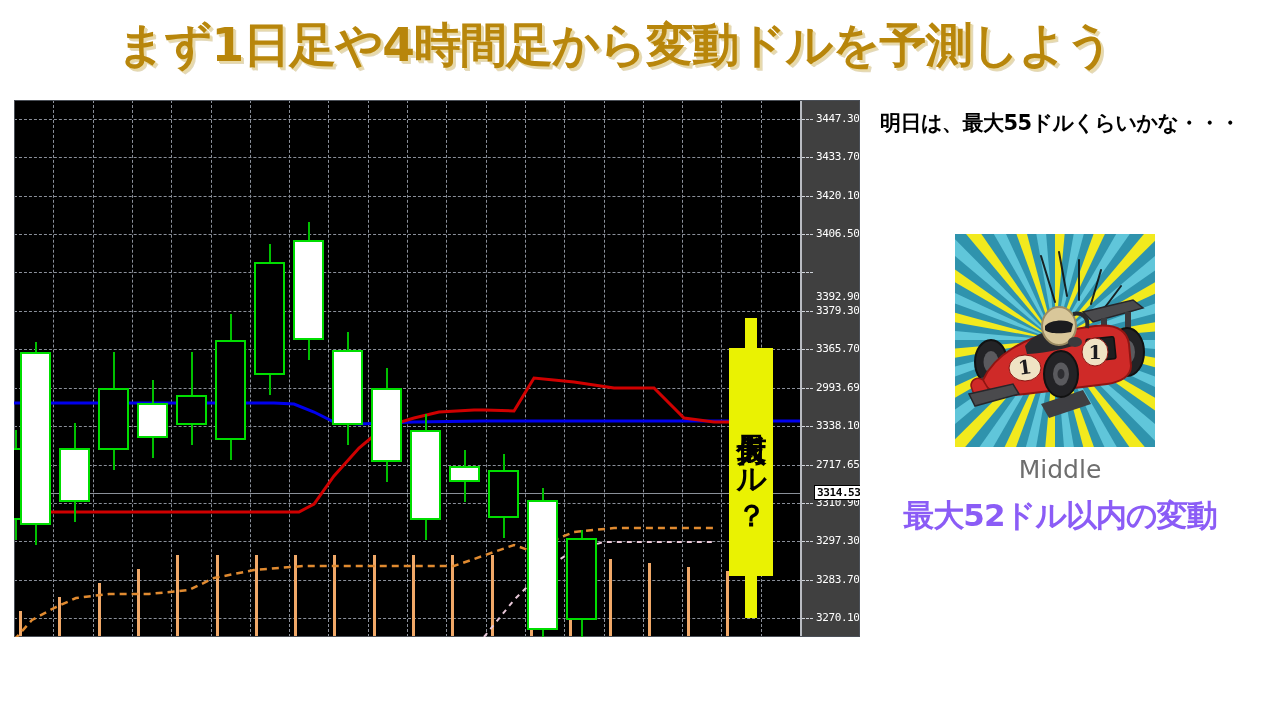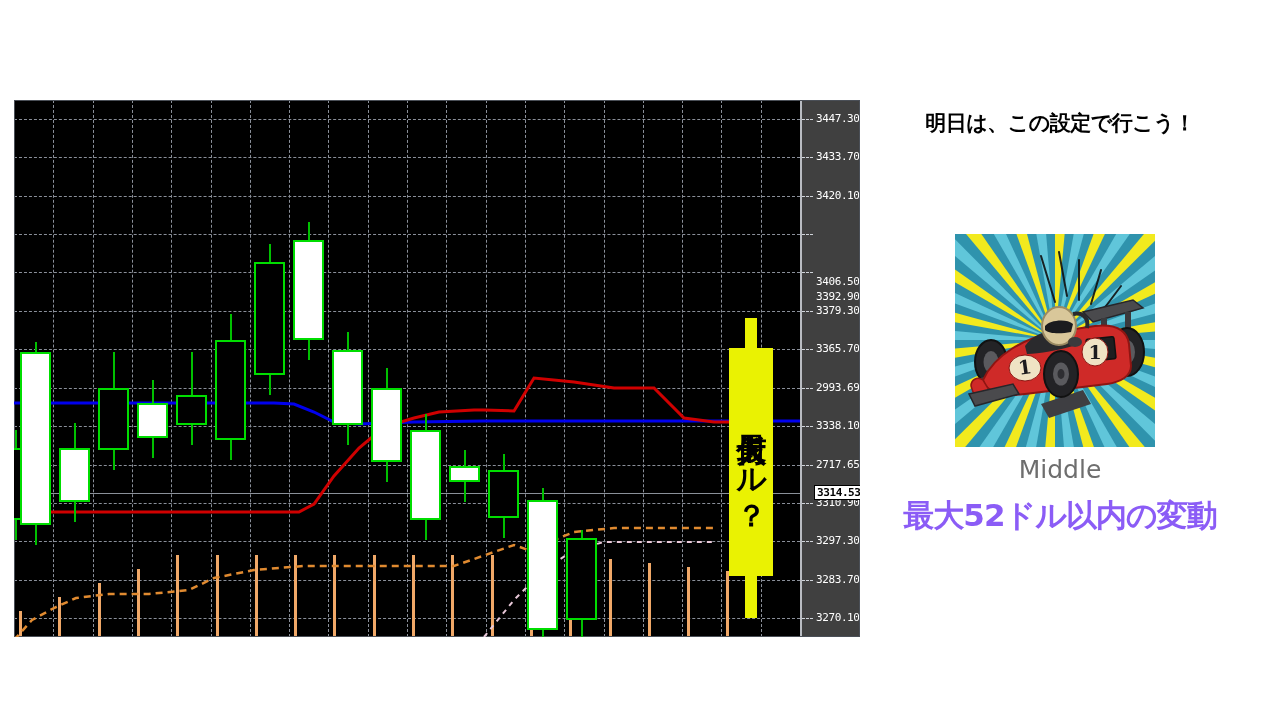--- a/index.html
+++ b/index.html
@@ -127,20 +127,21 @@
     font-size: 32px; font-weight: bold; letter-spacing: -1.5px;
     white-space: nowrap;
     font-family: "DejaVu Sans", "Liberation Sans", sans-serif;
   }
 </style>
 </head>
 <body>
 
 <div id="root">
 
+  <div class="title">まず1日足や4時間足から変動ドルを予測しよう</div>
 
   <div class="chart-wrap">
 
     <div class="plot" id="plot">
 
       <svg id="overlay" width="786" height="537" style="position:absolute;left:0;top:0;pointer-events:none;z-index:4">
           <polyline points="0,303 260,303 280,304 300,312 320,322 345,324 400,322 470,321 786,321" fill="none" stroke="#0000EE" stroke-width="3"></polyline>
           <polyline points="0,412 285,412 300,404 320,376 345,348 370,327 400,318 425,312 460,310 470,310 500,311 520,278 560,282 600,288 640,288 670,318 700,322 740,322" fill="none" stroke="#D00000" stroke-width="3"></polyline>
           <polyline points="0,540 18,520 40,508 62,498 95,494 135,494 175,490 200,478 240,470 290,466 340,466 390,466 440,466 480,452 500,445 520,452 540,440 560,432 600,428 650,428 700,428" fill="none" stroke="#E08A30" stroke-width="2.5" stroke-dasharray="7 5"></polyline>
           <polyline points="470,537 500,500 530,470 560,450 590,442 640,442 700,442" fill="none" stroke="#E8C8D8" stroke-width="2" stroke-dasharray="5 5"></polyline>
@@ -266,21 +267,21 @@
       </div>
 
     <div class="axis-pane" id="axis">
         <div class="ptick" style="top: 19.1384px;"></div>
         <div class="plabel" style="top: 12.1384px;">3447.30</div>
         <div class="ptick" style="top: 57.4151px;"></div>
         <div class="plabel" style="top: 50.4151px;">3433.70</div>
         <div class="ptick" style="top: 95.6918px;"></div>
         <div class="plabel" style="top: 88.6918px;">3420.10</div>
         <div class="ptick" style="top: 133.969px;"></div>
-        <div class="plabel" style="top: 126.969px; margin-top: 48px;">3406.50</div>
+        <div class="plabel" style="top: 126.969px;">3406.50</div>
         <div class="ptick" style="top: 172.245px;"></div>
         <div class="plabel" style="top: 165.245px; margin-top: 25px;">3392.90</div>
         <div class="ptick" style="top: 210.522px;"></div>
         <div class="plabel" style="top: 203.522px;">3379.30</div>
         <div class="ptick" style="top: 248.799px;"></div>
         <div class="plabel" style="top: 241.799px;">3365.70</div>
         <div class="ptick" style="top: 288.201px;"></div>
         <div class="plabel" style="top: 281.201px;">2993.69</div>
         <div class="ptick" style="top: 326.478px;"></div>
         <div class="plabel" style="top: 319.478px;">3338.10</div>
@@ -300,21 +301,21 @@
     <svg class="frame-border">
       <rect x="0.5" y="0.5" width="845" height="536" fill="none" stroke="#4a4f57" stroke-width="1"></rect>
     </svg>
   </div>
 
   <div class="callout-stem" style="left:745px; top:318px; height:38px;"></div>
   <div class="callout-stem" style="left:745px; top:572px; height:46px;"></div>
   <div class="callout" style="left:729px; top:348px; width:44px; height:228px;">最大何ドル？</div>
 
   <div class="right-note">
-    <span class="l2">明日は、この設定で行こう！</span>
+    <span>明日は、最大55ドルくらいかな・・・</span>
   </div>
 
   <div class="car-img">
     <svg viewBox="0 0 200 213" xmlns="http://www.w3.org/2000/svg">
       <defs>
         <clipPath id="cb">
             <rect x="0" y="0" width="200" height="213"></rect>
           </clipPath>
       </defs>
       <g clip-path="url(#cb)">

